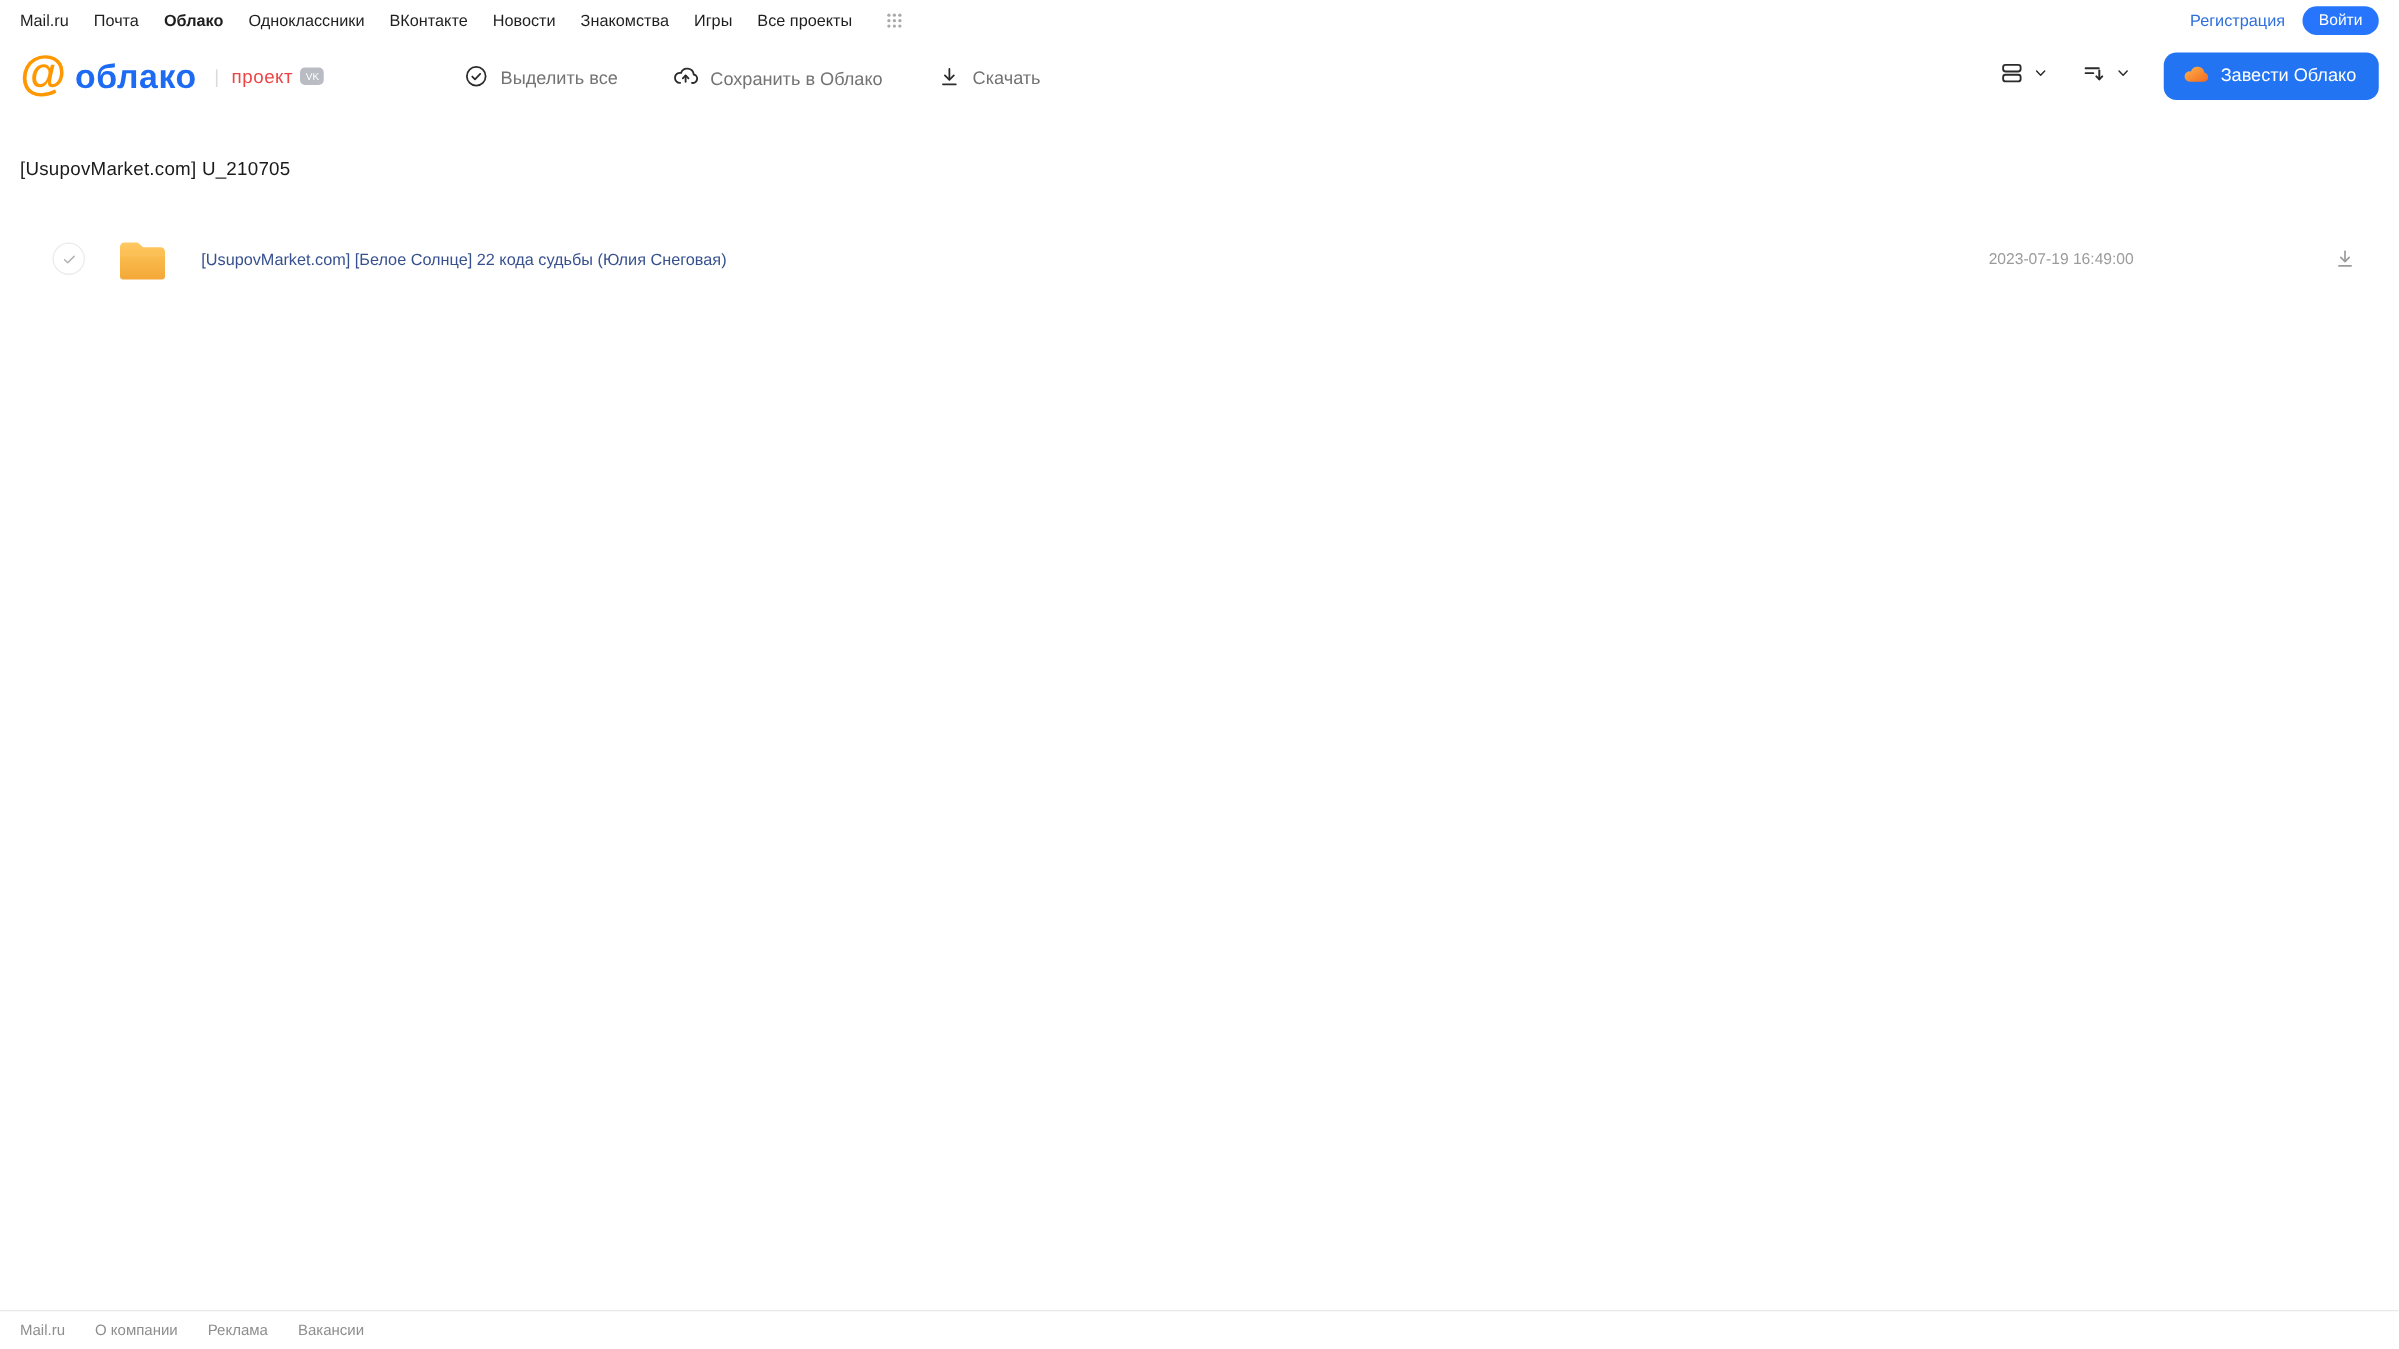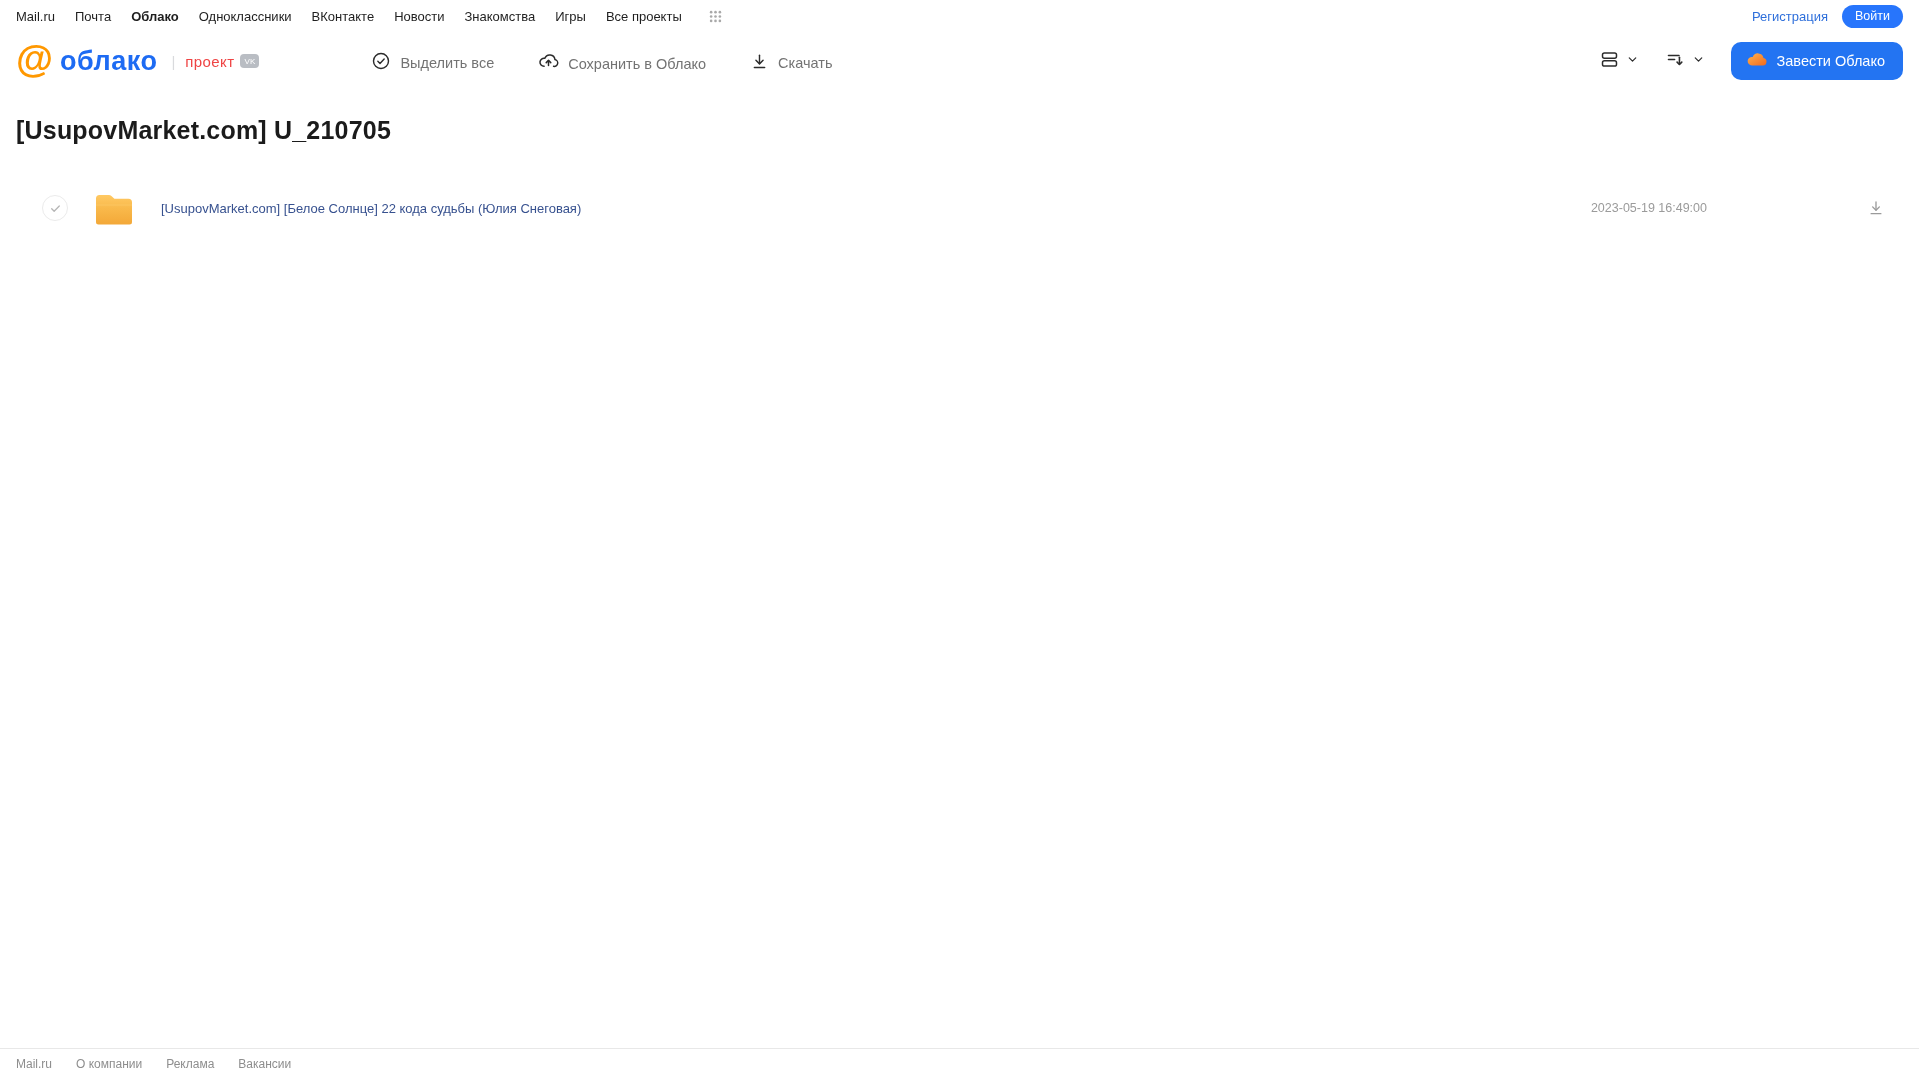--- a/index.html
+++ b/index.html
@@ -32,21 +32,21 @@
                  font-size: 14.5px; color: #737373; font-family: inherit; }
   .toolbar-btn svg { display: block; }
 
   .header-right { margin-left: auto; display: flex; align-items: center; gap: 26px; }
   .icon-combo { display: flex; align-items: center; gap: 6px; cursor: pointer; }
   .cta-btn { display: flex; align-items: center; gap: 9px; background: #2374f2; border: none; border-radius: 10px;
              height: 38px; padding: 0 18px 0 14px; color: #fff; font-size: 14.5px; cursor: pointer; font-family: inherit; }
 
   
   .content { padding: 0; }
-  .page-title { font-size: 25px; font-weight: 700; color: #1b1b1b; margin: 26px 0 0 16px; letter-spacing: .2px; }
+  .page-title { font-size: 15px; font-weight: 400; color: #1b1b1b; margin: 37px 0 0 16px; letter-spacing: .2px; }
 
   .file-list { margin-top: 40px; }
   .file-row { display: flex; align-items: center; height: 46px; padding: 0 26px 0 30px; cursor: pointer; margin-left: 12px; }
   .row-checkbox { width: 26px; height: 26px; border-radius: 50%; border: 1px solid #ebebeb; background: #fff;
                   display: flex; align-items: center; justify-content: center; cursor: pointer; flex: none; }
   .folder-icon { margin-left: 26px; flex: none; display: flex; }
   .file-name { margin-left: 27px; font-size: 13px; color: #37518f; }
   .file-date { margin-left: auto; font-size: 12.5px; color: #9b9b9b; }
   .row-download { margin-left: 160px; margin-right: 8px; cursor: pointer; display: flex; }
 
@@ -196,21 +196,21 @@
               <stop offset="0" stop-color="#ffc963"></stop>
                 <stop offset="0.45" stop-color="#f9b94b"></stop>
                 <stop offset="1" stop-color="#f3a838"></stop>
             </linearGradient>
           </defs>
           <path fill="url(#folderGrad)" d="M2 30V6.5A3.5 3.5 0 0 1 5.5 3h9.4c.9 0 1.8.4 2.5 1l3 2.8h14.1A3.5 3.5 0 0 1 38 10.3V30a2.5 2.5 0 0 1-2.5 2.5h-31A2.5 2.5 0 0 1 2 30z"></path>
           <path fill="#fbc55f" d="M2 12h36v2H2z" opacity="0.5"></path>
         </svg>
       </span>
       <a class="file-name">[UsupovMarket.com] [Белое Солнце] 22 кода судьбы (Юлия Снеговая)</a>
-      <span class="file-date">2023-05-19 16:49:00</span>
+      <span class="file-date">2023-07-19 16:49:00</span>
       <span class="row-download">
         <svg width="18" height="18" viewBox="0 0 24 24" fill="none" stroke="#9b9b9b" stroke-width="1.8" stroke-linecap="round" stroke-linejoin="round">
           <path d="M12 4v10.5"></path>
             <path d="M7.5 10.5 12 15l4.5-4.5"></path>
             <path d="M5.5 19.5h13"></path>
         </svg>
       </span>
     </div>
   </div>
 </div>

